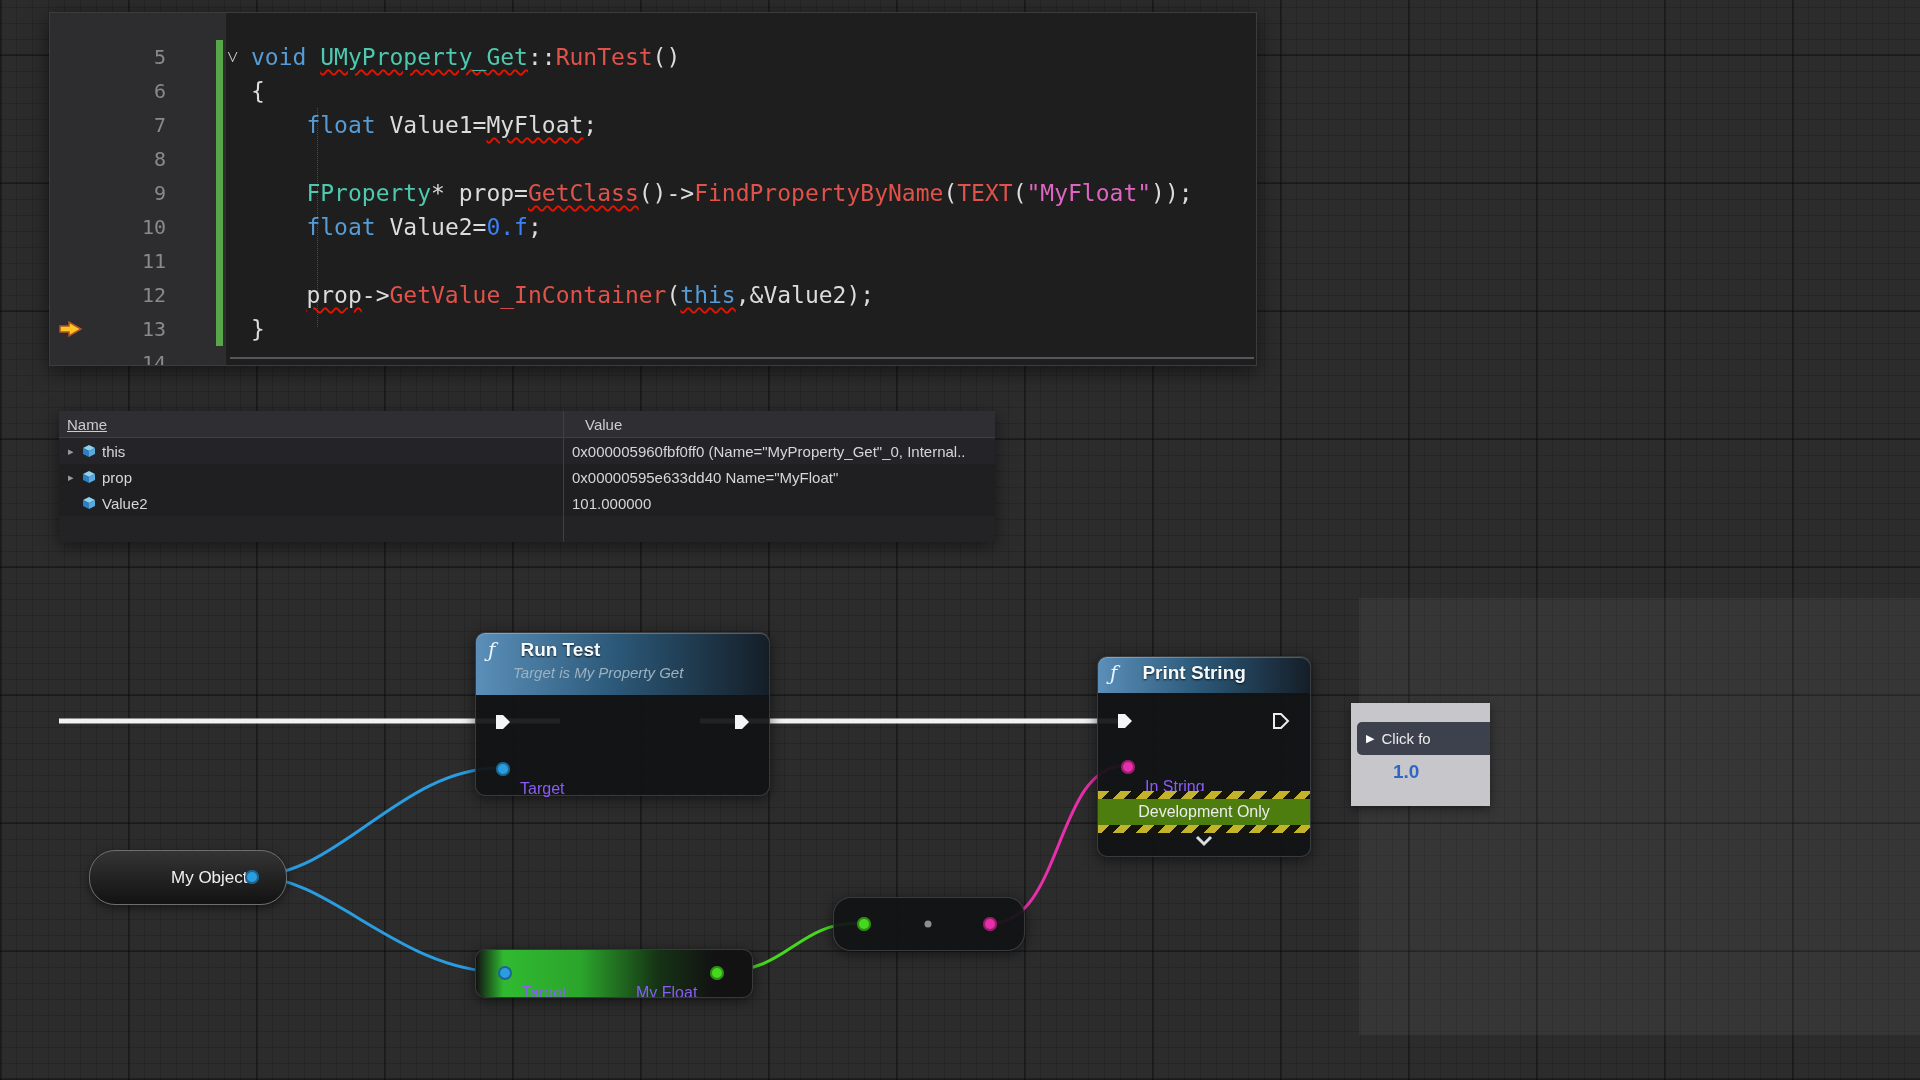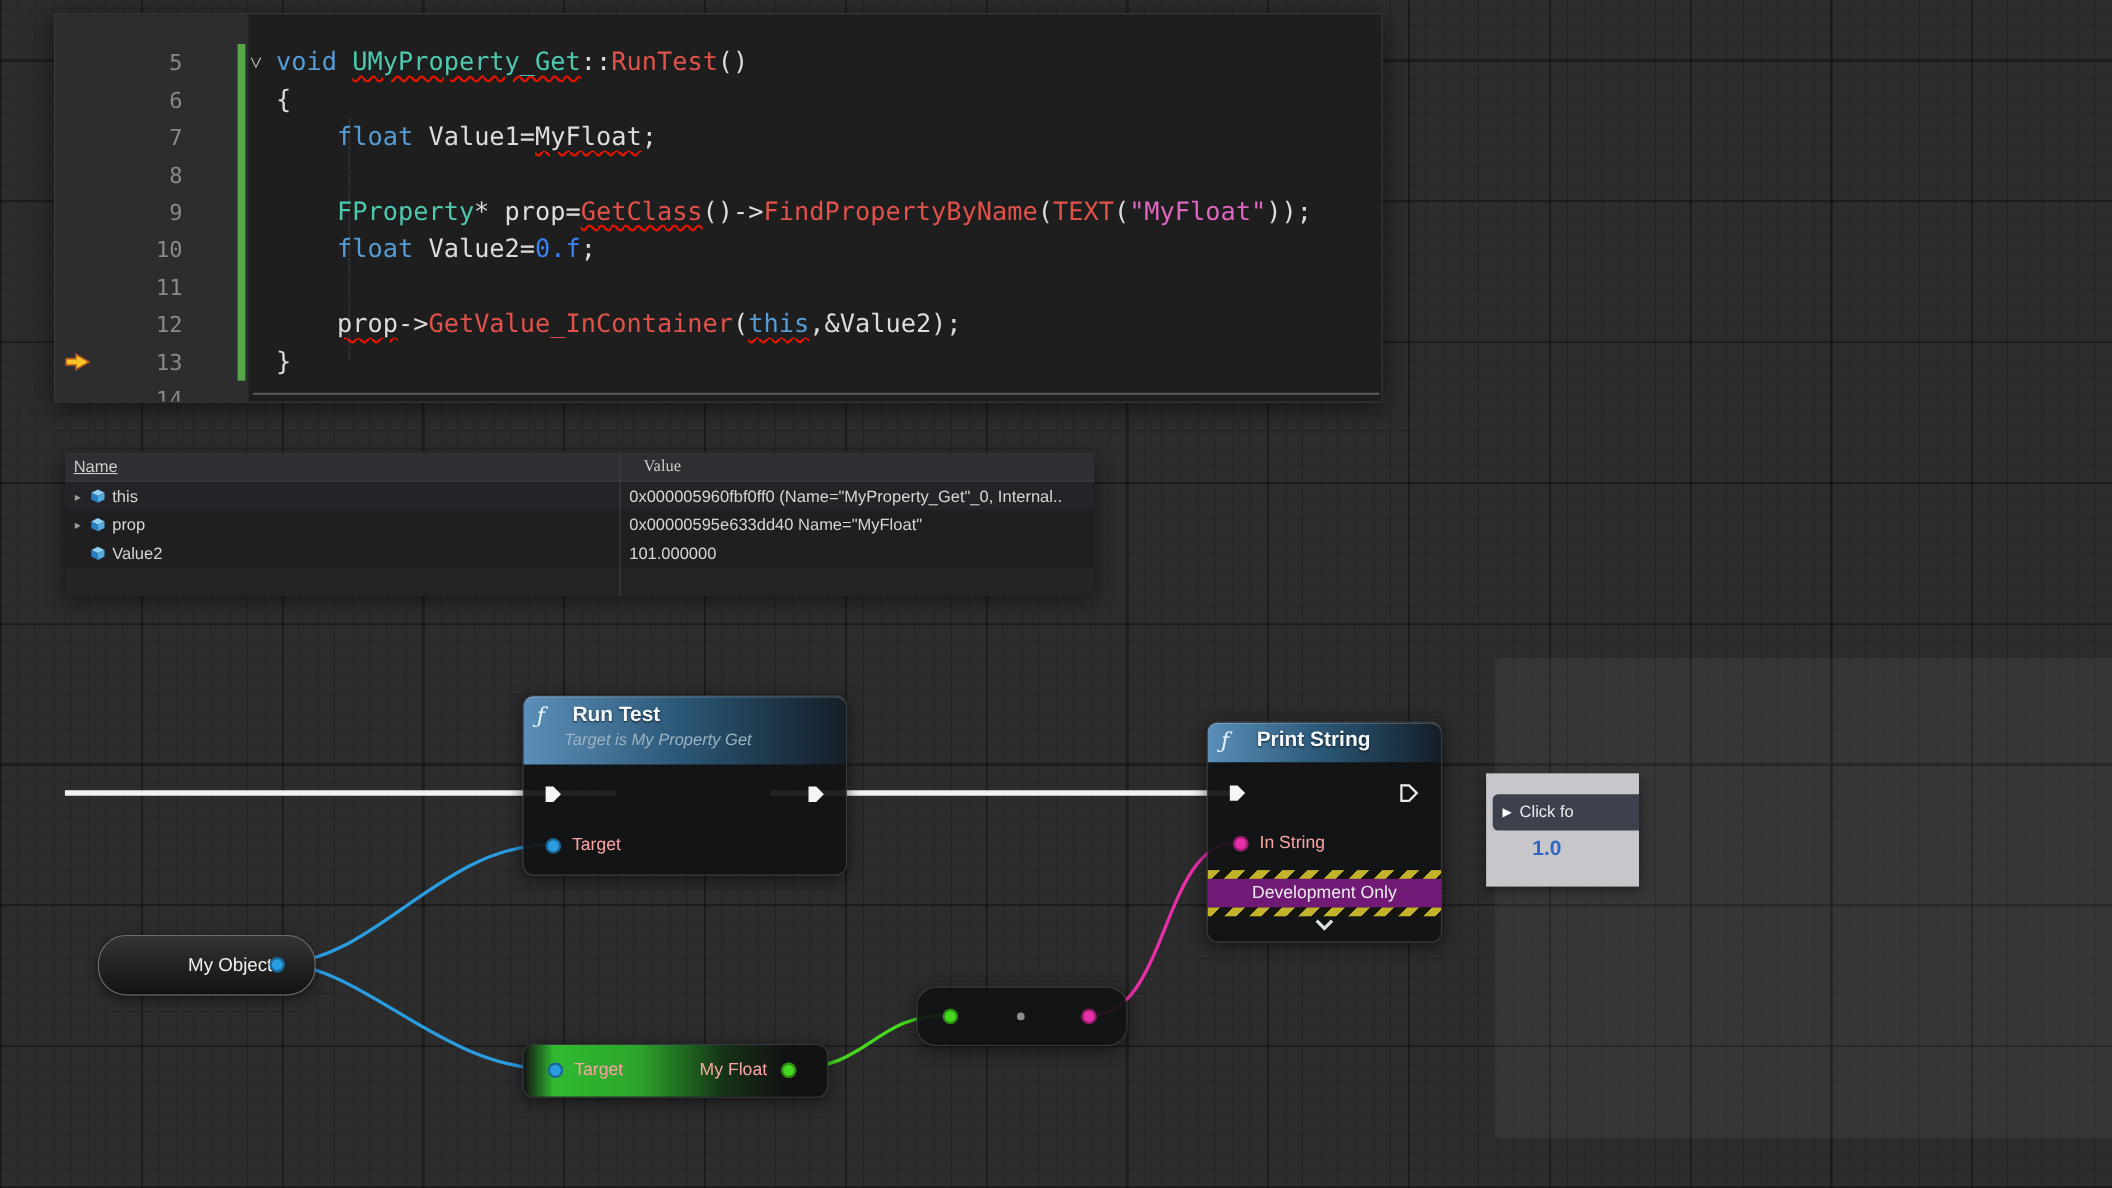--- a/index.html
+++ b/index.html
@@ -32,24 +32,24 @@
   .title-row{display:flex;align-items:center;padding:6px 0 0 12px;}
   .fn-icon{font-family:"DejaVu Serif",serif;font-style:italic;font-size:20px;color:#eaf4ff;
     margin-right:9px;line-height:20px;}
   .node-title{font-size:19px;font-weight:bold;color:#f3f8fb;text-shadow:0 1px 2px rgba(0,0,0,.8);padding-left:16px;}
   .node-subtitle{padding:3px 0 0 37px;font-size:15px;font-style:italic;color:#9db2c0;}
   .exec-pin{position:absolute;transform:translate(-50%,-50%);}
   .exec-pin path{fill:#f5f5f5;}
   .exec-pin.hollow path{fill:none;stroke:#ededed;stroke-width:2;}
   .pin{position:absolute;width:14px;height:14px;border-radius:50%;
     transform:translate(-50%,-50%);box-shadow:inset 0 0 0 2px rgba(0,0,0,.35);}
-  .pin-label{position:absolute;transform:translateY(-50%);font-size:16px;color:#fca5a5;white-space:nowrap;}
+  .pin-label{position:absolute;transform:translateY(-50%);font-size:16px;color:#8b5cf6;white-space:nowrap;margin-top:20px;}
   .dev-band{position:absolute;left:0;right:0;}
   .hazard{height:8px;background:repeating-linear-gradient(135deg,var(--dev-only-yellow) 0 8px,#15150c 8px 16px);}
-  .dev-text{height:26px;background:#701a75;color:#ececec;font-size:16px;
+  .dev-text{height:26px;background:#4d7c0f;color:#ececec;font-size:16px;
     display:flex;align-items:center;justify-content:center;}
   .expand-chevron{position:absolute;transform:translate(-50%,-50%);}
   .bp-pill{position:absolute;background:linear-gradient(180deg,#343434,#121212);
     border:1px solid #6e6e6e;border-radius:26px;box-shadow:0 3px 10px rgba(0,0,0,.5);z-index:3;}
   .pill-label{position:absolute;left:56px;top:50%;transform:translateY(-50%);
     font-size:17px;color:#f0f0f0;margin-left:25px;}
   .getter{background:#121212;overflow:hidden;}
   .getter-glow{position:absolute;inset:0;border-radius:9px;
     background:linear-gradient(90deg,rgba(30,150,30,0) 0%,rgba(50,195,50,.95) 10%,rgba(48,190,48,.85) 38%,rgba(28,110,28,.35) 66%,rgba(0,0,0,0) 86%);}
   .conv{border-radius:18px;}
@@ -88,21 +88,21 @@
   .sq{text-decoration:underline;text-decoration-style:wavy;text-decoration-color:var(--squiggle-red);
     text-decoration-thickness:1.5px;text-underline-offset:4px;}
   .editor-bottom-line{position:absolute;left:180px;right:2px;bottom:6px;height:2px;background:#56565c;}
 
   
   .watch{position:absolute;left:59px;top:411px;width:936px;height:131px;background:#232326;
     box-shadow:0 4px 16px rgba(0,0,0,.5);font-size:15px;color:#d6d6d6;z-index:10;}
   .watch-header{height:27px;background:#2e2e33;display:flex;border-bottom:1px solid #3f3f46;
     color:#cccccc;box-sizing:border-box;}
   .wh-name{width:504px;padding:5px 0 0 8px;box-sizing:border-box;text-decoration:underline;}
-  .wh-value{flex:1;padding:5px 0 0 22px;font-family:Liberation Serif, serif;}
+  .wh-value{flex:1;padding:5px 0 0 22px;}
   .watch-divider{position:absolute;left:504px;top:0;bottom:0;width:1px;background:#3f3f46;}
   .watch-row{display:flex;height:26px;align-items:center;}
   .watch-row.even{background:#242428;}
   .watch-row.odd{background:#1f1f22;}
   .wcell.name{width:504px;display:flex;align-items:center;box-sizing:border-box;}
   .expander{width:14px;margin-left:9px;color:#9b9b9b;font-size:11px;flex:none;}
   .cube{margin-right:6px;flex:none;}
   .wname{white-space:nowrap;}
   .wcell.value{flex:1;padding-left:9px;white-space:nowrap;overflow:hidden;}
 </style>

